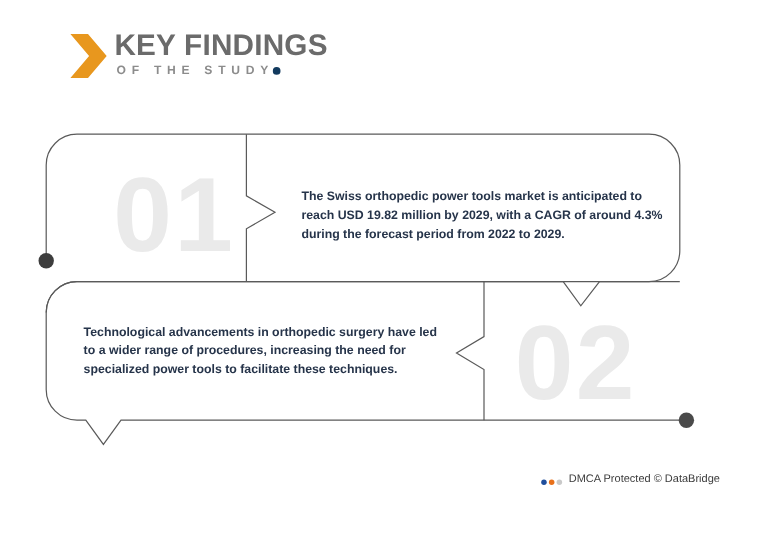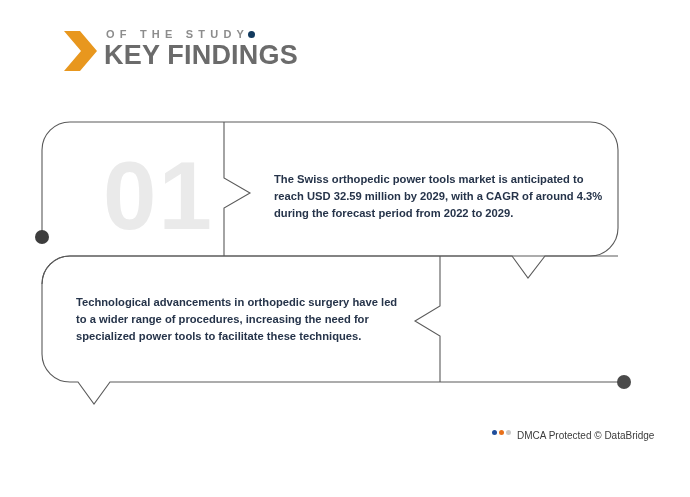--- a/index.html
+++ b/index.html
@@ -118,21 +118,21 @@
     width: 330px;
     text-align: left;
   }
 
   
   #footer {
     position: absolute;
     left: 492px;
     top: 430px;
     display: flex;
-    align-items: flex-start;
+    align-items: flex-end;
     gap: 2px;
   }
   .fdot {
     width: 5px;
     height: 5px;
     border-radius: 50%;
     flex: 0 0 auto;
   }
   #footer-label {
     font-family: "Liberation Sans", sans-serif;
@@ -147,25 +147,25 @@
 
 <div id="stage">
 
   <div id="header">
     <div id="chevron-mark">
       <svg width="36" height="42" viewBox="0 0 36 42" xmlns="http://www.w3.org/2000/svg">
         <path d="M2 1 L18 1 L35 21 L18 41 L2 41 L19 21 Z" fill="#E8971E"></path>
       </svg>
     </div>
     <div id="title-block">
+      <div id="title-main" style="color: rgb(107, 107, 107);">KEY FINDINGS</div>
       <div id="subtitle-row">
         <div id="title-sub">OF THE STUDY</div>
         <div id="title-dot" style="background: rgb(18, 58, 94);"></div>
       </div>
-      <div id="title-main" style="color: rgb(107, 107, 107);">KEY FINDINGS</div>
     </div>
   </div>
 
   <div id="diagram">
     <svg width="690" height="497" viewBox="0 0 690 497" xmlns="http://www.w3.org/2000/svg">
 
       <path d="M42 237
                L42 150
                A28 28 0 0 1 70 122
                L590 122
@@ -200,22 +200,23 @@
                L415 321
                L440 336
                L440 382" fill="none" stroke="#5a5a5a" stroke-width="1.1"></path>
 
       <circle cx="42" cy="237" r="7" fill="#3d3d3d"></circle>
       <circle cx="624" cy="382" r="7" fill="#4a4a4a"></circle>
     </svg>
   </div>
 
   <div class="big-number" id="num-01" style="color: rgb(234, 234, 234);">01</div>
-
-  <div class="card-text" id="text-01" style="color: rgb(38, 52, 74);">The Swiss orthopedic power tools market is anticipated to reach USD 32.59 million by 2029, with a CAGR of around 4.3% during the forecast period from 2022 to 2029.</div>
+  <div class="big-number" id="num-02" style="color: rgb(234, 234, 234);">02</div>
+
+  <div class="card-text" id="text-01" style="color: rgb(38, 52, 74);">The Swiss orthopedic power tools market is anticipated to reach USD 19.82 million by 2029, with a CAGR of around 4.3% during the forecast period from 2022 to 2029.</div>
   <div class="card-text" id="text-02" style="color: rgb(38, 52, 74);">Technological advancements in orthopedic surgery have led to a wider range of procedures, increasing the need for specialized power tools to facilitate these techniques.</div>
 
   <div id="footer">
     <span class="fdot" style="background:#1f4e9c"></span>
     <span class="fdot" style="background:#e8701a"></span>
     <span class="fdot" style="background:#c9c9c9"></span>
     <span id="footer-label">DMCA Protected © DataBridge</span>
   </div>
 
 </div>

